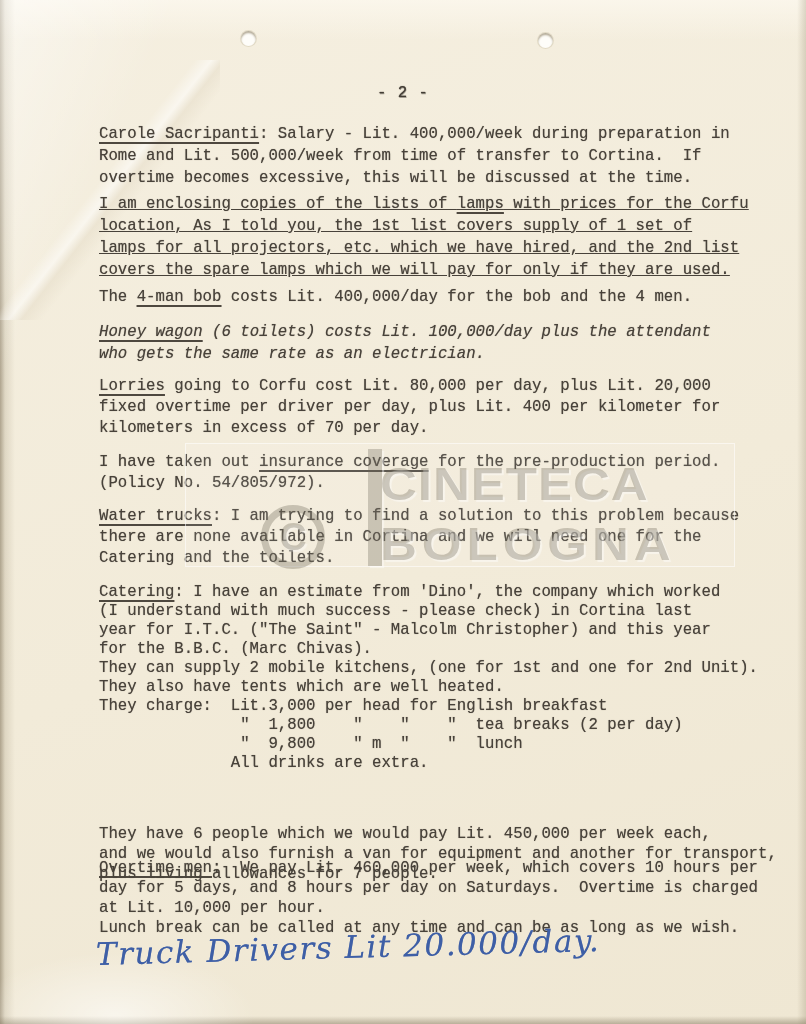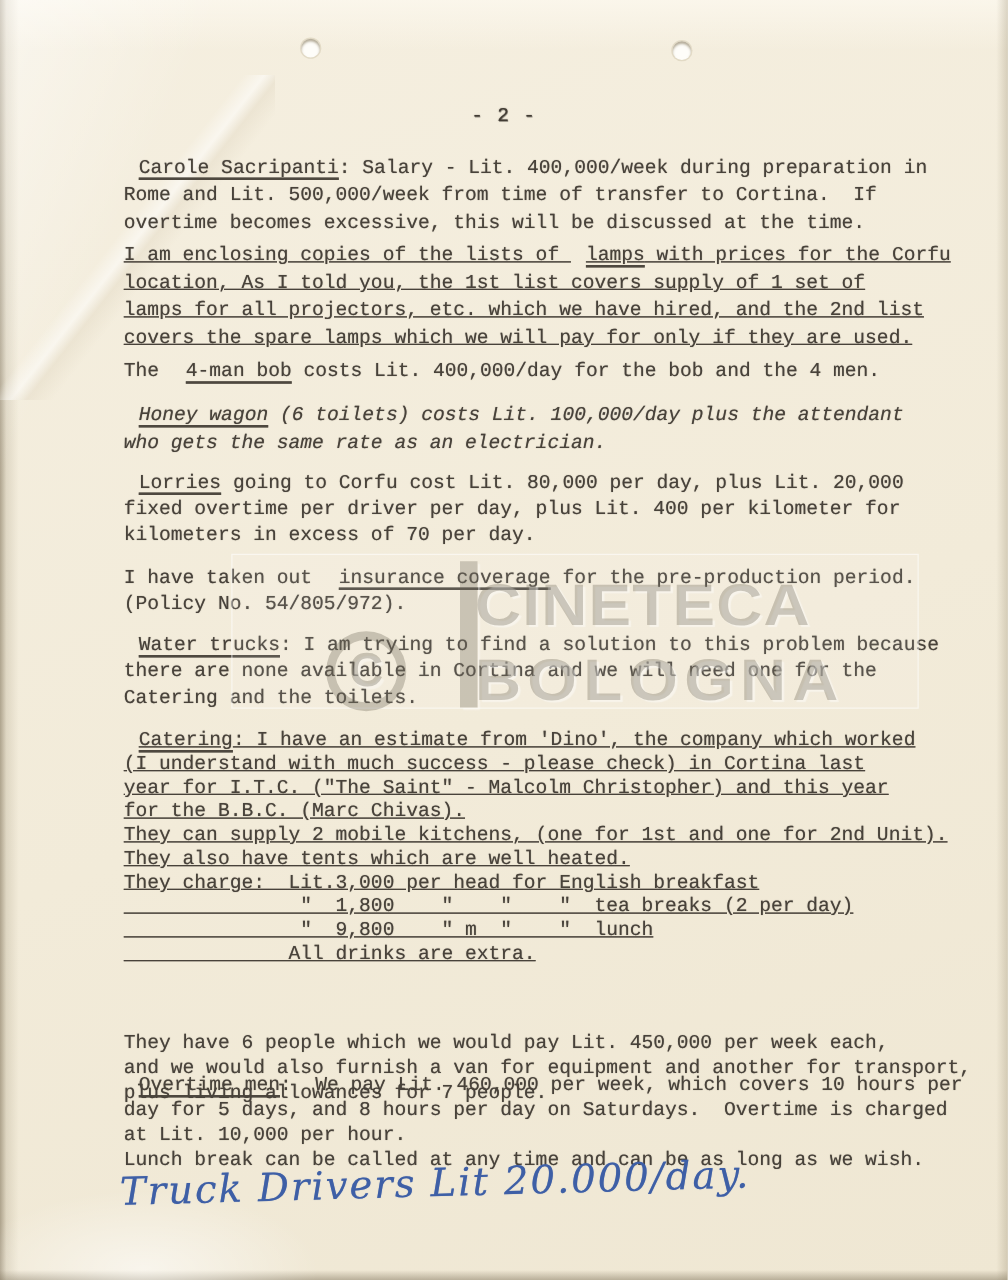--- a/index.html
+++ b/index.html
@@ -41,21 +41,20 @@
     font-size:15.7px;
     color:#48423a;
     text-shadow:0 0 0.8px rgba(72,66,58,0.65);
     font-variant-ligatures:none;
   }
   .para .u{
     text-decoration:underline;
     text-decoration-thickness:1.5px;
     text-underline-offset:3.5px;
     text-decoration-color:rgba(72,66,58,0.9);
-    margin-left:12px;
   }
   .watermark{position:absolute;left:0;top:0;width:100%;height:100%;pointer-events:none;}
   .wm-box{
     position:absolute;left:185px;top:443px;width:548px;height:122px;
     border:1px solid rgba(255,255,255,0.55);
     background:rgba(255,255,255,0.09);
   }
   .wm-copy{
     position:absolute;left:261px;top:505px;width:50px;height:50px;
     border:7px solid rgba(105,98,85,0.32);
@@ -112,21 +111,21 @@
       <div class="para" style="top: 321px; line-height: 22px; font-style: italic;"><span class="u">Honey wagon</span><span> (6 toilets) costs Lit. 100,000/day plus the attendant
 who gets the same rate as an electrician.</span></div>
       <div class="para" style="top: 376px; line-height: 21px;"><span class="u">Lorries</span><span> going to Corfu cost Lit. 80,000 per day, plus Lit. 20,000
 fixed overtime per driver per day, plus Lit. 400 per kilometer for
 kilometers in excess of 70 per day.</span></div>
       <div class="para" style="top: 452px; line-height: 21px;"><span>I have taken out </span><span class="u">insurance coverage</span><span> for the pre-production period.
 (Policy No. 54/805/972).</span></div>
       <div class="para" style="top: 506px; line-height: 21px;"><span class="u">Water trucks</span><span>: I am trying to find a solution to this problem because
 there are none available in Cortina and we will need one for the
 Catering and the toilets.</span></div>
-      <div class="para" style="top: 583px; line-height: 19px; text-decoration: underline;"><span class="u">Catering</span><span>: I have an estimate from 'Dino', the company which worked
+      <div class="para" style="top: 583px; line-height: 19px;"><span class="u">Catering</span><span>: I have an estimate from 'Dino', the company which worked
 (I understand with much success - please check) in Cortina last
 year for I.T.C. ("The Saint" - Malcolm Christopher) and this year
 for the B.B.C. (Marc Chivas).
 They can supply 2 mobile kitchens, (one for 1st and one for 2nd Unit).
 They also have tents which are well heated.
 They charge:  Lit.3,000 per head for English breakfast
                "  1,800    "    "    "  tea breaks (2 per day)
                "  9,800    " m  "    "  lunch
               All drinks are extra.</span></div>
       <div class="para" style="top: 824px; line-height: 20px;"><span>They have 6 people which we would pay Lit. 450,000 per week each,

